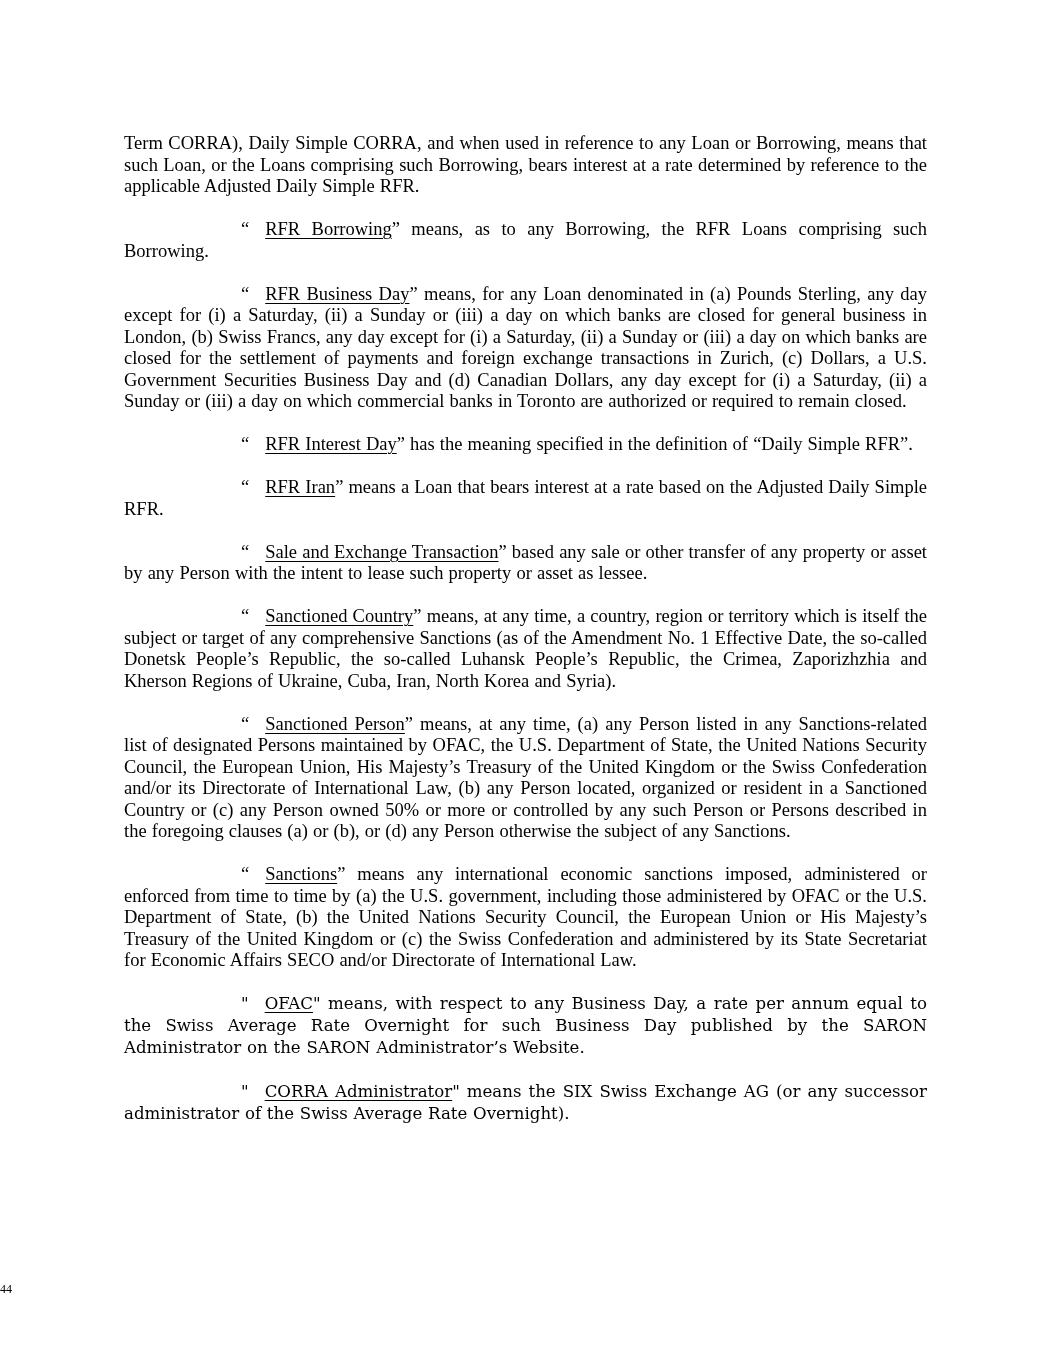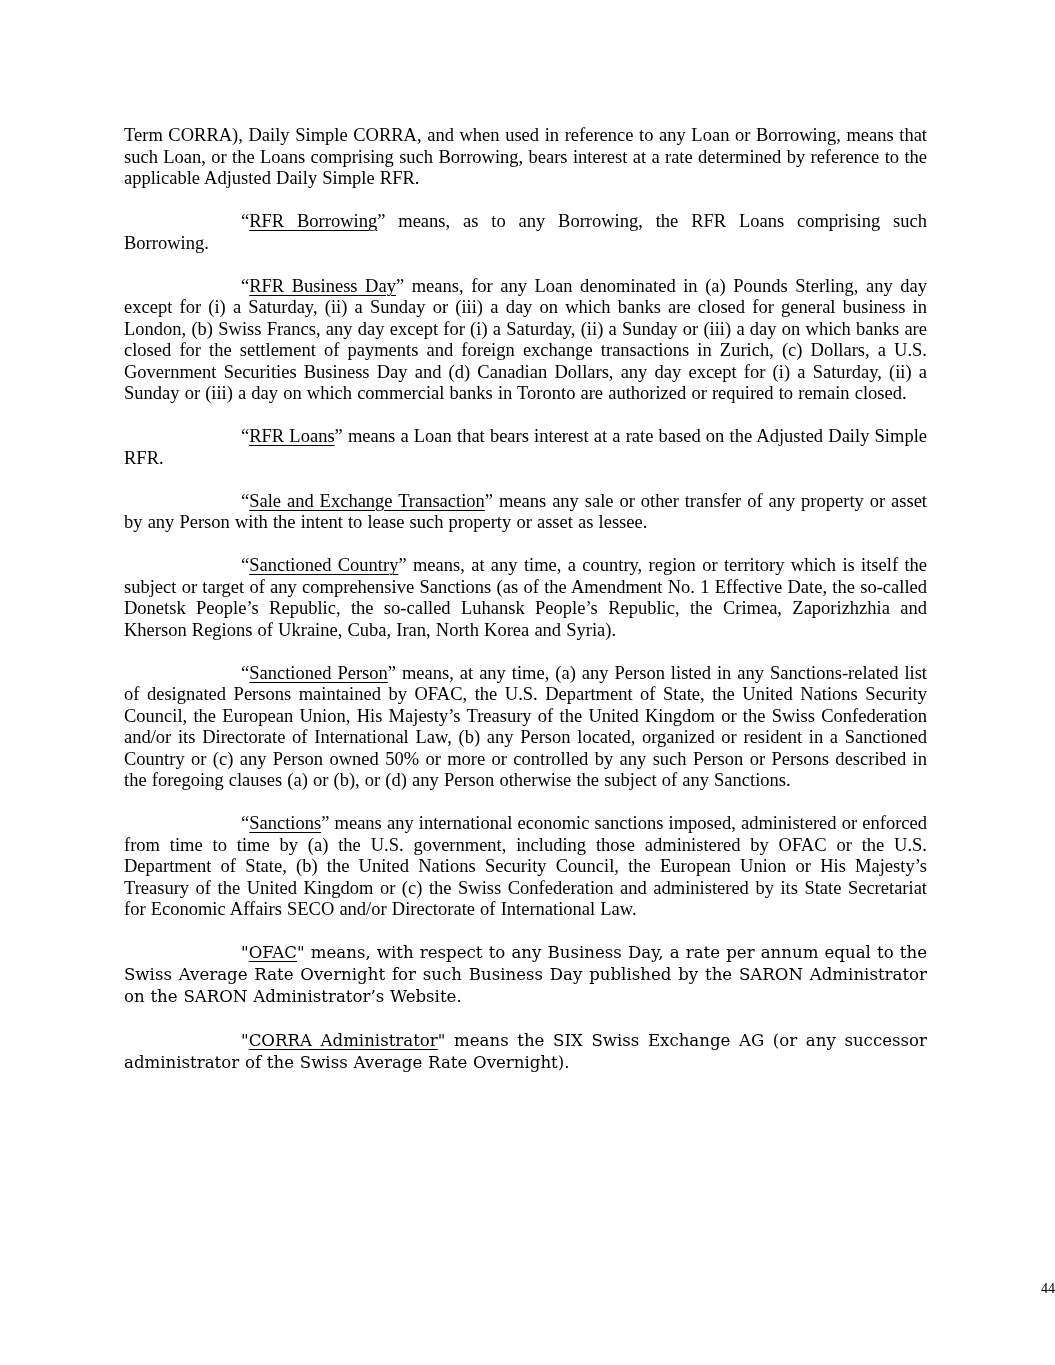--- a/index.html
+++ b/index.html
@@ -10,71 +10,73 @@
   body {
     width: 1055px;
     height: 1365px;
     position: relative;
     color: #000000;
     font-family: "Liberation Serif", serif;
   }
   .page {
     position: absolute;
     left: 124px;
-    top: 125px;
+    top: 133px;
     width: 803px;
   }
   .para {
     margin: 0 0 21.5px 0;
     font-size: 18.5px;
     line-height: 21.5px;
     text-align: justify;
     word-spacing: 0.5px;
   }
   .para:last-of-type { margin-bottom: 0; }
   .def {
     text-indent: 117px;
   }
   .term {
     text-decoration: underline;
     text-decoration-thickness: 1px;
     text-underline-offset: 3px;
+    margin-left: 16px;
   }
   .alt {
     font-family: "DejaVu Serif", serif;
     font-size: 16.6px;
     line-height: 22px;
   }
   .page-number {
     position: absolute;
     top: 1278px;
     left: 0;
     width: 1055px;
-    text-align: right;
-    font-size: 14px;
+    text-align: left;
+    font-size: 12px;
     line-height: 22px;
     font-family: "Liberation Serif", serif;
   }
 </style>
 </head>
 <body>
 
 <div class="page">
 
   <p class="para"><span>Term CORRA), Daily Simple CORRA, and when used in reference to any Loan or Borrowing, means that such Loan, or the Loans comprising such Borrowing, bears interest at a rate determined by reference to the applicable Adjusted Daily Simple RFR.</span></p>
 
   <p class="para def"><span class="q">“</span><span class="term">RFR Borrowing</span><span>” means, as to any Borrowing, the RFR Loans comprising such Borrowing.</span></p>
 
   <p class="para def"><span class="q">“</span><span class="term">RFR Business Day</span><span>” means, for any Loan denominated in (a) Pounds Sterling, any day except for (i) a Saturday, (ii) a Sunday or (iii) a day on which banks are closed for general business in London, (b) Swiss Francs, any day except for (i) a Saturday, (ii) a Sunday or (iii) a day on which banks are closed for the settlement of payments and foreign exchange transactions in Zurich, (c) Dollars, a U.S. Government Securities Business Day and (d) Canadian Dollars, any day except for (i) a Saturday, (ii) a Sunday or (iii) a day on which commercial banks in Toronto are authorized or required to remain closed.</span></p>
 
+  <p class="para def"><span class="q">“</span><span class="term">RFR Interest Day</span><span>” has the meaning specified in the definition of “Daily Simple RFR”.</span></p>
 
-  <p class="para def"><span class="q">“</span><span class="term">RFR Loans</span><span>” means a Loan that bears interest at a rate based on the Adjusted Daily Simple RFR.</span></p>
+  <p class="para def"><span class="q">“</span><span class="term">RFR Iran</span><span>” means a Loan that bears interest at a rate based on the Adjusted Daily Simple RFR.</span></p>
 
 
-  <p class="para def"><span class="q">“</span><span class="term">Sale and Exchange Transaction</span><span>” means any sale or other transfer of any property or asset by any Person with the intent to lease such property or asset as lessee.</span></p>
+  <p class="para def"><span class="q">“</span><span class="term">Sale and Exchange Transaction</span><span>” based any sale or other transfer of any property or asset by any Person with the intent to lease such property or asset as lessee.</span></p>
 
   <p class="para def"><span class="q">“</span><span class="term">Sanctioned Country</span><span>” means, at any time, a country, region or territory which is itself the subject or target of any comprehensive Sanctions (as of the Amendment No. 1 Effective Date, the so-called Donetsk People’s Republic, the so-called Luhansk People’s Republic, the Crimea, Zaporizhzhia and Kherson Regions of Ukraine, Cuba, Iran, North Korea and Syria).</span></p>
 
   <p class="para def"><span class="q">“</span><span class="term">Sanctioned Person</span><span>” means, at any time, (a) any Person listed in any Sanctions-related list of designated Persons maintained by OFAC, the U.S. Department of State, the United Nations Security Council, the European Union, His Majesty’s Treasury of the United Kingdom or the Swiss Confederation and/or its Directorate of International Law, (b) any Person located, organized or resident in a Sanctioned Country or (c) any Person owned 50% or more or controlled by any such Person or Persons described in the foregoing clauses (a) or (b), or (d) any Person otherwise the subject of any Sanctions.</span></p>
 
   <p class="para def"><span class="q">“</span><span class="term">Sanctions</span><span>” means any international economic sanctions imposed, administered or enforced from time to time by (a) the U.S. government, including those administered by OFAC or the U.S. Department of State, (b) the United Nations Security Council, the European Union or His Majesty’s Treasury of the United Kingdom or (c) the Swiss Confederation and administered by its State Secretariat for Economic Affairs SECO and/or Directorate of International Law.</span></p>
 
   <p class="para def alt"><span class="q">"</span><span class="term">OFAC</span><span>" means, with respect to any Business Day, a rate per annum equal to the Swiss Average Rate Overnight for such Business Day published by the SARON Administrator on the SARON Administrator’s Website.</span></p>
 
   <p class="para def alt"><span class="q">"</span><span class="term">CORRA Administrator</span><span>" means the SIX Swiss Exchange AG (or any successor administrator of the Swiss Average Rate Overnight).</span></p>

